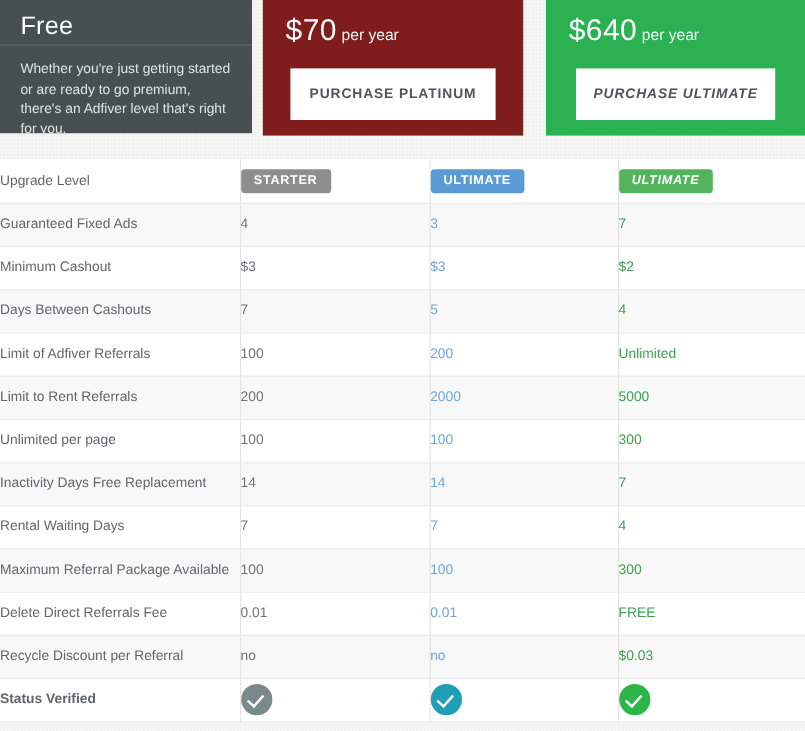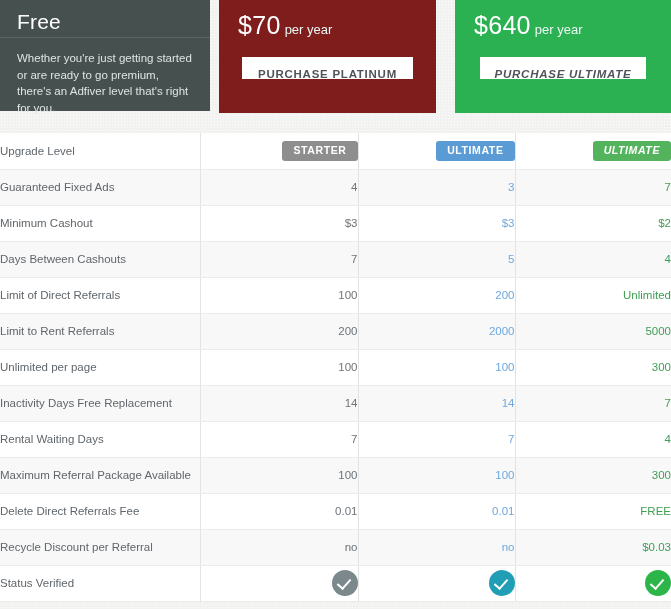--- a/index.html
+++ b/index.html
@@ -96,21 +96,21 @@
     display: block;
     margin: 17px auto 0 auto;
     background: #ffffff;
     border: none;
     color: #4e545a;
     font-family: "Liberation Sans", sans-serif;
     font-size: 11.5px;
     font-weight: bold;
     letter-spacing: 0.75px;
     padding: 11px;
-    height: 22px;
+    height: 43px;
     cursor: pointer;
   }
   .card-platinum .purchase-btn { width: 171px; }
   .card-ultimate .purchase-btn { width: 166px; font-style: italic; }
 
   
   .table-wrap {
     position: absolute;
     top: 133px;
     left: 0;
@@ -137,21 +137,21 @@
   .col-label { width: 200px; }
   .col-starter { width: 158px; }
   .col-platinum { width: 157px; }
   .col-ultimate { width: 156px; }
 
   td.label-cell {
     padding-left: 9px;
     color: #60666b;
     text-align: left;
   }
-  td.val-cell { text-align: right; }
+  td.val-cell { text-align: left; }
   td.val-starter { color: #6d747a; }
   td.val-platinum { color: #6fa8dc; }
   td.val-ultimate { color: #3f9e53; }
 
   tr.header-row { height: 37px; }
   tr.header-row td { background: #ffffff; }
 
   .badge {
     display: inline-block;
     color: #ffffff;
@@ -159,21 +159,21 @@
     font-weight: bold;
     letter-spacing: 0.6px;
     padding: 4px 11px 5px 11px;
     border-radius: 3px;
     line-height: 11px;
   }
   .badge-starter { background: #8e8e8e; }
   .badge-platinum { background: #5b9bd5; }
   .badge-ultimate { background: #54b45e; font-style: italic; }
 
-  tr.status-row { height: 48px; }
+  tr.status-row { height: 48px; font-weight: bold; }
   .check-circle {
     display: inline-block;
     width: 26px;
     height: 26px;
     border-radius: 50%;
     position: relative;
     vertical-align: middle;
   }
   .check-circle::after {
     content: "";
@@ -252,21 +252,21 @@
           <td class="val-cell val-platinum">$3</td>
           <td class="val-cell val-ultimate">$2</td>
         </tr>
         <tr class="odd">
           <td class="label-cell">Days Between Cashouts</td>
           <td class="val-cell val-starter">7</td>
           <td class="val-cell val-platinum">5</td>
           <td class="val-cell val-ultimate">4</td>
         </tr>
         <tr class="even">
-          <td class="label-cell">Limit of Direct Referrals</td>
+          <td class="label-cell">Limit of Adfiver Referrals</td>
           <td class="val-cell val-starter">100</td>
           <td class="val-cell val-platinum">200</td>
           <td class="val-cell val-ultimate">Unlimited</td>
         </tr>
         <tr class="odd">
           <td class="label-cell">Limit to Rent Referrals</td>
           <td class="val-cell val-starter">200</td>
           <td class="val-cell val-platinum">2000</td>
           <td class="val-cell val-ultimate">5000</td>
         </tr>

